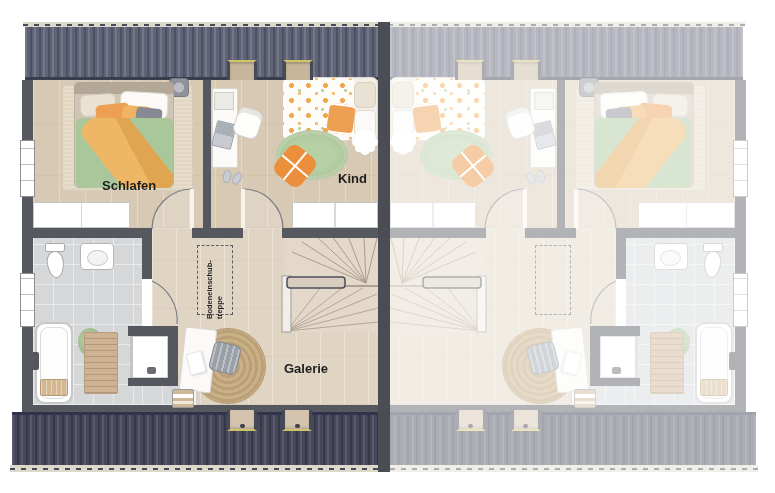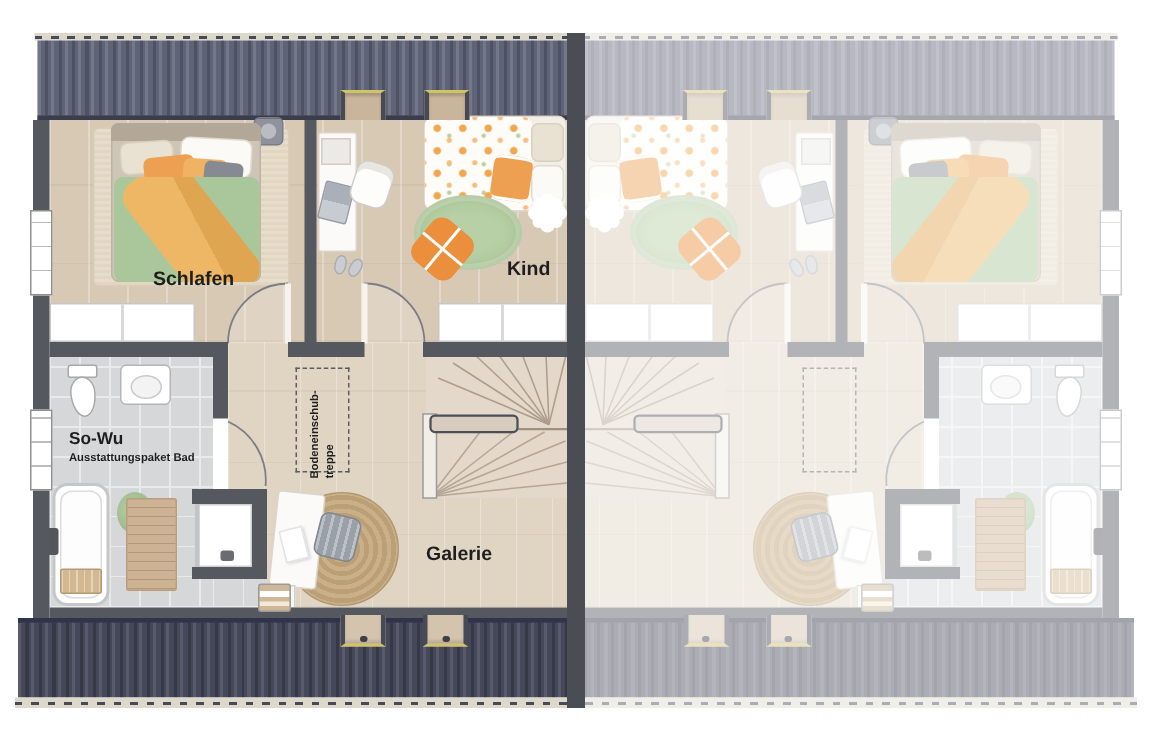--- a/index.html
+++ b/index.html
@@ -181,24 +181,20 @@
     <div class="abs niche-top" style="left:263px;top:60px;width:30px;height:20px;"></div>
     <div class="abs niche-bottom" style="left:207px;top:410px;width:30px;height:21px;">
         <div class="lamp-dot"></div>
       </div>
     <div class="abs niche-bottom" style="left:262px;top:410px;width:30px;height:21px;">
         <div class="lamp-dot"></div>
       </div>
 
     <div class="txt" style="left:82px;top:178px;font-size:13px;">Schlafen</div>
     <div class="txt" style="left:318px;top:171px;font-size:13px;">Kind</div>
-    <div class="txt" style="left:26px;top:287px;font-size:11.5px;">
-      <div>So-Wu</div>
-      <div style="font-size:7.5px;margin-top:1px;">Ausstattungspaket Bad</div>
-    </div>
     <div class="txt" style="left:264px;top:361px;font-size:13px;font-weight:600;">Galerie</div>
   </div>
 
   <div class="unit unit--right">
 
     <div class="abs gutter" style="left:3px;top:22px;width:367px;height:5px;"></div>
     <div class="abs roof-top" style="left:5px;top:27px;width:365px;height:53px;"></div>
     <div class="abs roof-bottom" style="left:-8px;top:412px;width:378px;height:53px;"></div>
     <div class="abs gutter" style="left:-10px;top:465px;width:380px;height:7px;"></div>
 

